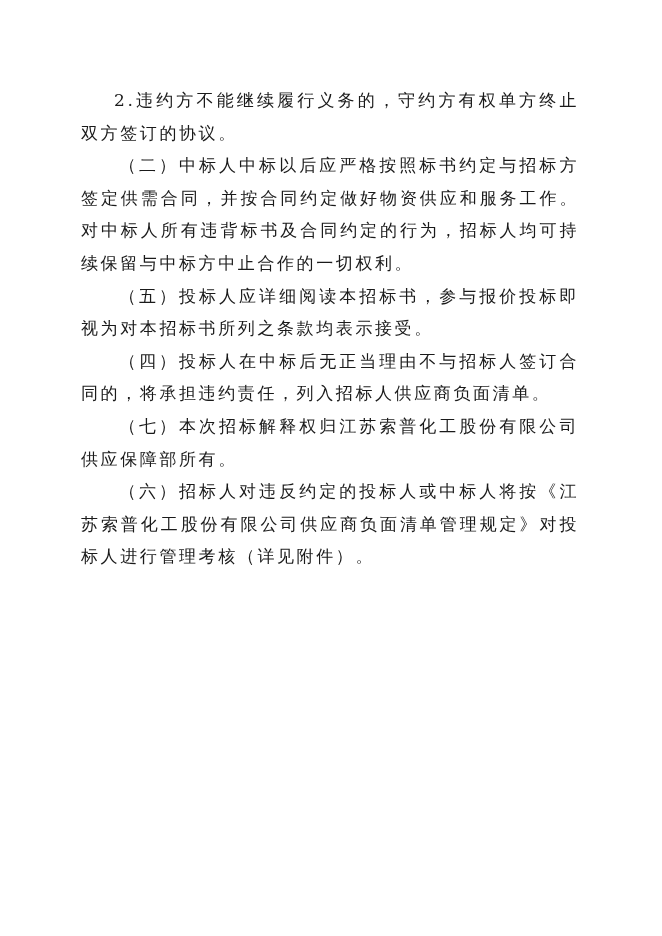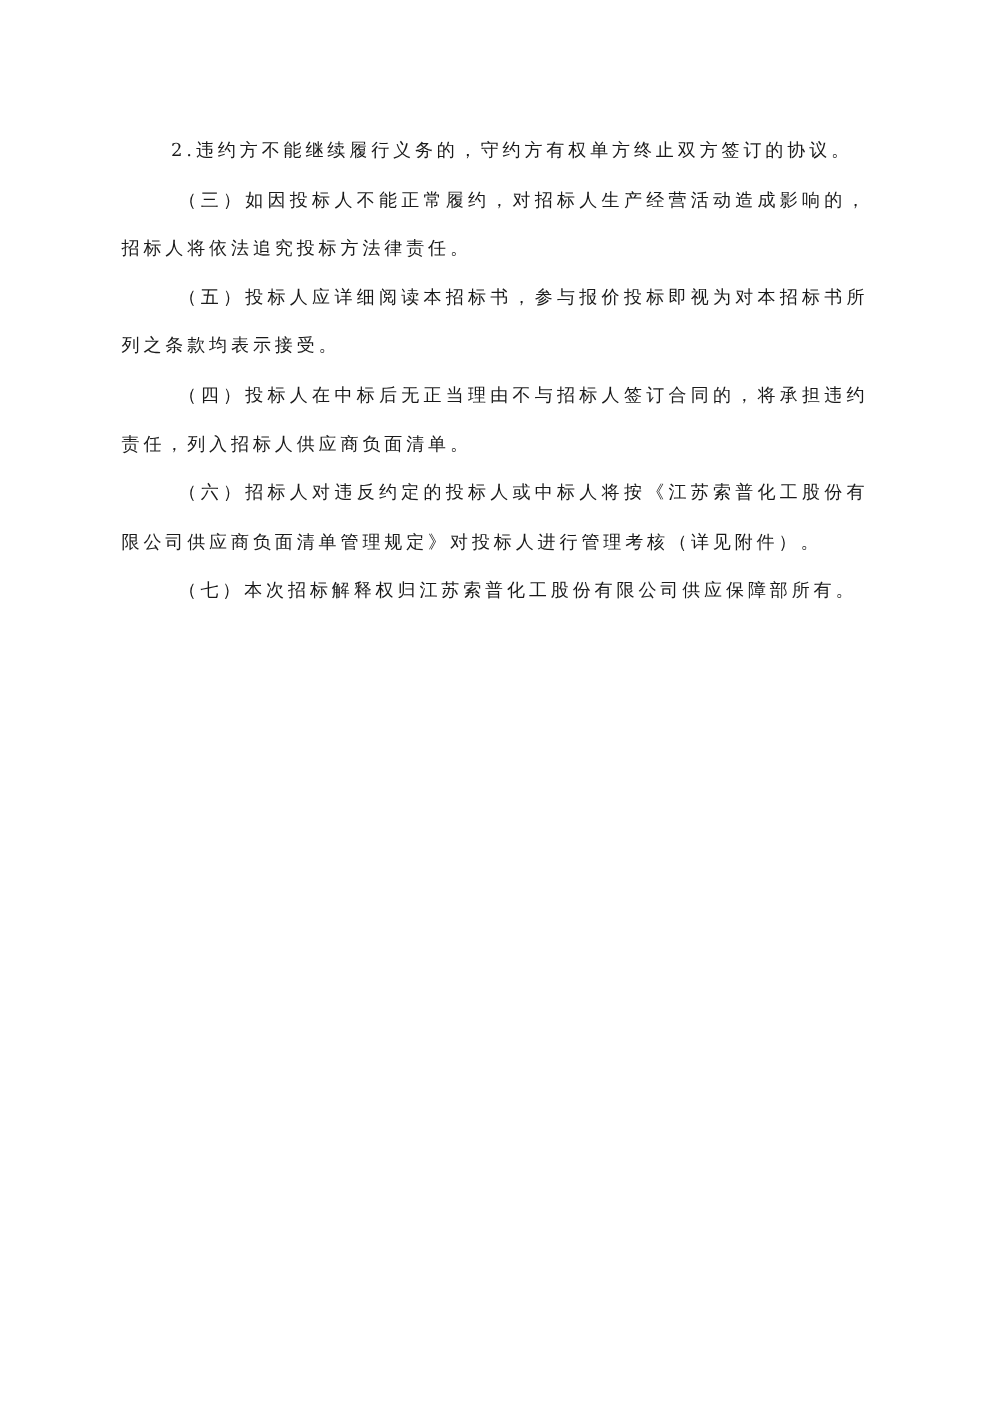--- a/index.html
+++ b/index.html
@@ -16,35 +16,35 @@
     color: #1a1a1a;
   }
   .page {
     position: absolute;
     left: 81px;
     top: 84px;
     width: 498px;
   }
   .para {
     margin: 0;
-    font-size: 12px;
+    font-size: 17px;
     line-height: 32.6px;
     letter-spacing: 2.6px;
     text-align: justify;
     text-align-last: left;
     text-indent: 38px;
     word-break: break-all;
   }
   .para.num {
     text-indent: 33px;
   }
 </style>
 </head>
 <body>
 
 <div class="page">
   <p class="para num">2.违约方不能继续履行义务的，守约方有权单方终止双方签订的协议。</p>
-  <p class="para">（三）如因投标人不能正常履约，对招标人生产经营活动造成影响的，招标人将依法追究投标方法律责任。</p>
+  <p class="para">（二）中标人中标以后应严格按照标书约定与招标方签定供需合同，并按合同约定做好物资供应和服务工作。对中标人所有违背标书及合同约定的行为，招标人均可持续保留与中标方中止合作的一切权利。</p>
   <p class="para">（五）投标人应详细阅读本招标书，参与报价投标即视为对本招标书所列之条款均表示接受。</p>
   <p class="para">（四）投标人在中标后无正当理由不与招标人签订合同的，将承担违约责任，列入招标人供应商负面清单。</p>
+  <p class="para">（七）本次招标解释权归江苏索普化工股份有限公司供应保障部所有。</p>
   <p class="para">（六）招标人对违反约定的投标人或中标人将按《江苏索普化工股份有限公司供应商负面清单管理规定》对投标人进行管理考核（详见附件）。</p>
-  <p class="para">（七）本次招标解释权归江苏索普化工股份有限公司供应保障部所有。</p>
 </div>
 
 </body></html>

